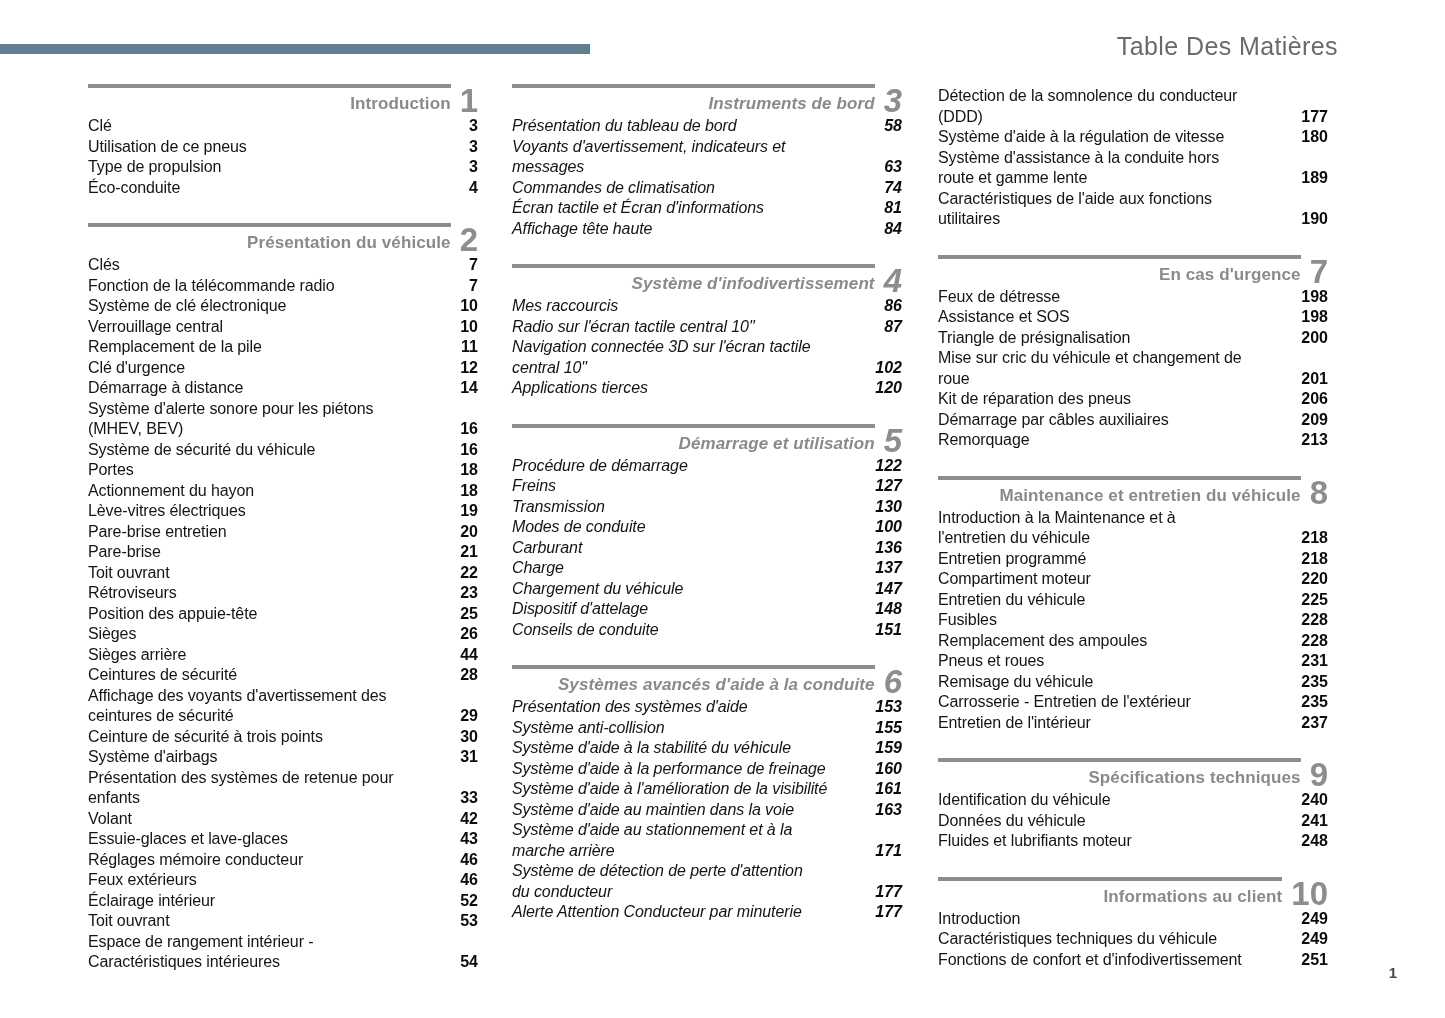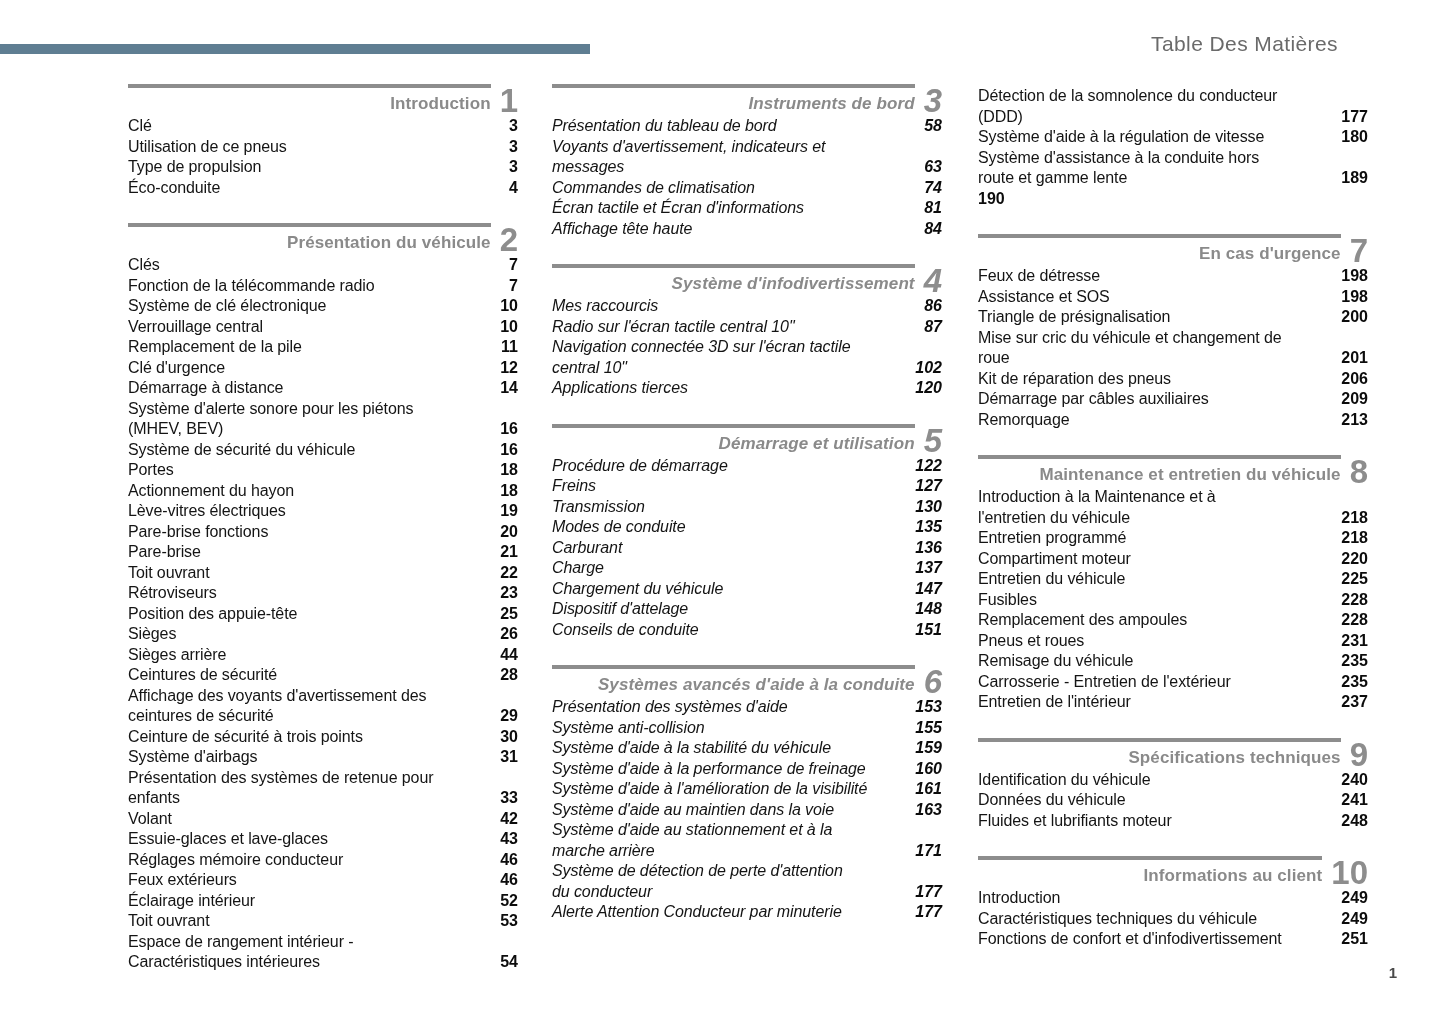--- a/index.html
+++ b/index.html
@@ -4,23 +4,23 @@
 <style>
   html,body{margin:0;padding:0;}
   body{
     width:1445px;height:1018px;position:relative;overflow:hidden;
     background:#ffffff;
     font-family:"Liberation Sans","DejaVu Sans",sans-serif;
   }
   .accent-bar{position:absolute;left:0;top:44px;width:590px;height:10px;background:#5f7e92;}
   .page-title{
     position:absolute;top:32px;right:107px;
-    font-size:21px;color:#6a6a6a;letter-spacing:.4px;
-  }
-  .col{position:absolute;top:84px;width:390px;margin-left:40px;}
+    font-size:25px;color:#6a6a6a;letter-spacing:.4px;
+  }
+  .col{position:absolute;top:84px;width:390px;}
   .col-1{left:88px;}
   .col-2{left:512px;font-style:italic;}
   .col-3{left:938px;}
   .block{margin-top:25px;}
   .block:first-child{margin-top:0;}
   .sec-head{display:flex;align-items:flex-end;}
   .sec-left{flex:1;min-width:0;}
   .rule{height:4px;background:#8d8d8d;}
   .sec-title{
     text-align:right;font-weight:bold;font-size:17px;color:#8a8a8a;
@@ -133,21 +133,21 @@
   </div>
         <div class="entry">
     <span class="entry-label">Actionnement du hayon</span>
     <span class="entry-page">18</span>
   </div>
         <div class="entry">
     <span class="entry-label">Lève-vitres électriques</span>
     <span class="entry-page">19</span>
   </div>
         <div class="entry">
-    <span class="entry-label">Pare-brise fonctions</span>
+    <span class="entry-label">Pare-brise entretien</span>
     <span class="entry-page">20</span>
   </div>
         <div class="entry">
     <span class="entry-label">Pare-brise</span>
     <span class="entry-page">21</span>
   </div>
         <div class="entry">
     <span class="entry-label">Toit ouvrant</span>
     <span class="entry-page">22</span>
   </div>
@@ -298,21 +298,21 @@
         <div class="entry">
     <span class="entry-label">Freins</span>
     <span class="entry-page">127</span>
   </div>
         <div class="entry">
     <span class="entry-label">Transmission</span>
     <span class="entry-page">130</span>
   </div>
         <div class="entry">
     <span class="entry-label">Modes de conduite</span>
-    <span class="entry-page">135</span>
+    <span class="entry-page">100</span>
   </div>
         <div class="entry">
     <span class="entry-label">Carburant</span>
     <span class="entry-page">136</span>
   </div>
         <div class="entry">
     <span class="entry-label">Charge</span>
     <span class="entry-page">137</span>
   </div>
         <div class="entry">
@@ -391,20 +391,22 @@
         <div class="entry">
     <span class="entry-label">Système d'aide à la régulation de vitesse</span>
     <span class="entry-page">180</span>
   </div>
         <div class="entry">
     <span class="entry-label">Système d'assistance à la conduite hors
 route et gamme lente</span>
     <span class="entry-page">189</span>
   </div>
         <div class="entry">
+    <span class="entry-label">Caractéristiques de l'aide aux fonctions
+utilitaires</span>
     <span class="entry-page">190</span>
   </div>
       </div>
   </div>
     <div class="block">
     <div class="sec-head">
       <div class="sec-left">
         <div class="rule"></div>
         <div class="sec-title">En cas d'urgence</div>
       </div>

